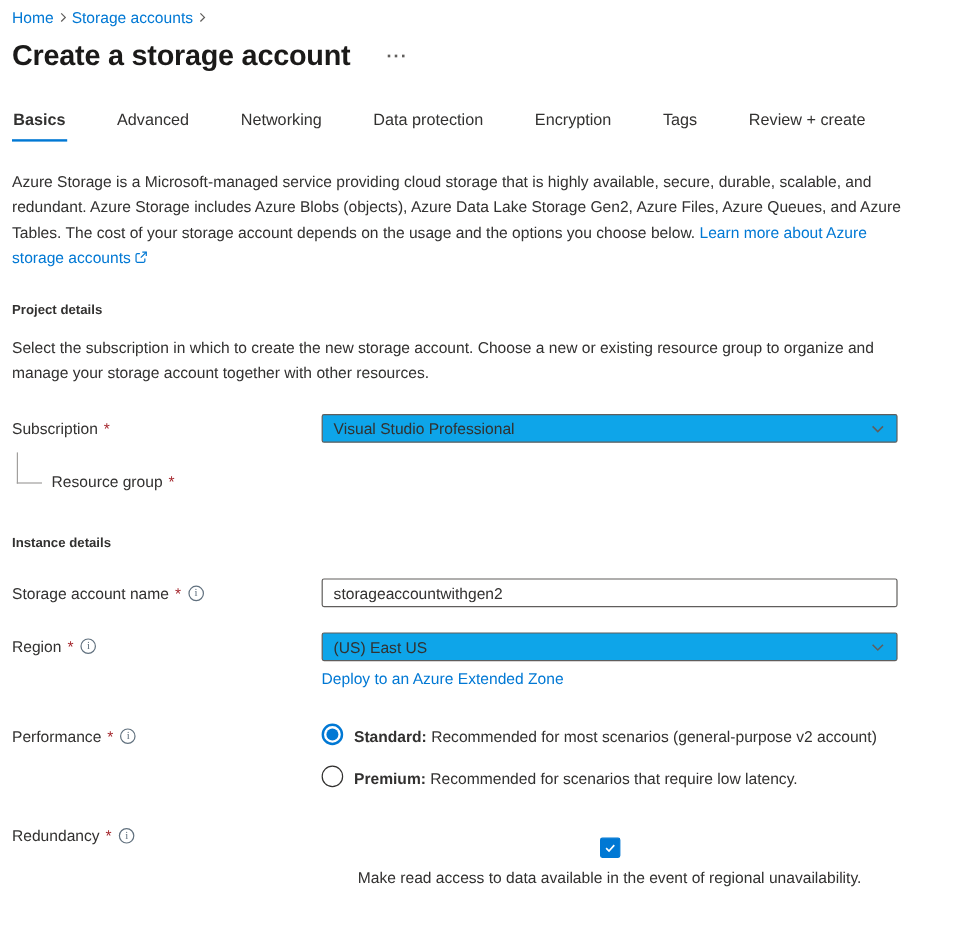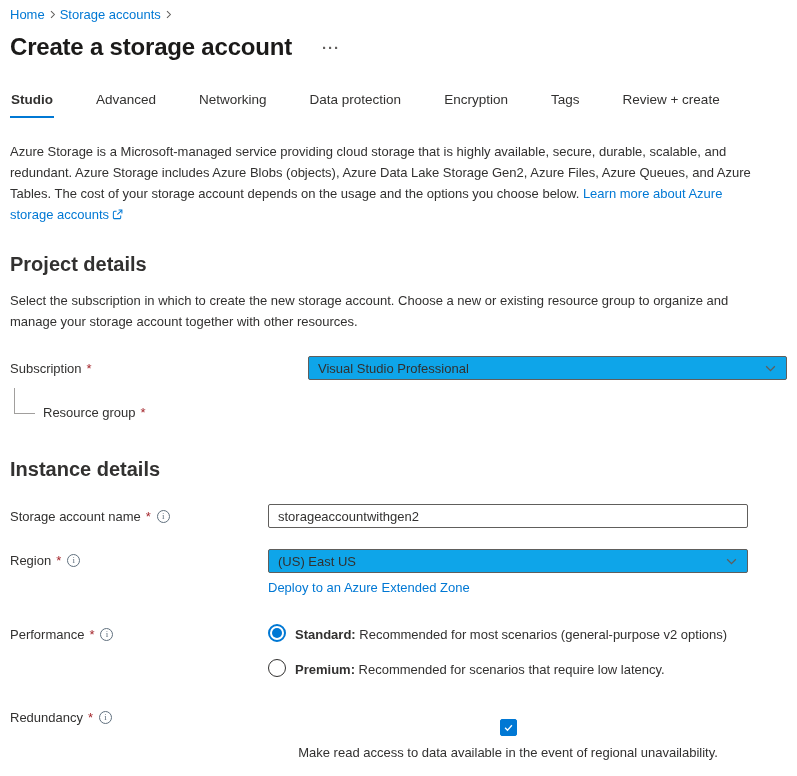--- a/index.html
+++ b/index.html
@@ -34,21 +34,21 @@
     padding: 0 1px 9px 1px; cursor: pointer; border-bottom: 2px solid transparent;
   }
   .tab.active { font-weight: 700; border-bottom: 2px solid #0078d4; }
   .tab:last-child { margin-right: 0; }
 
   
   .intro { margin-top: 23px; font-size: 13px; line-height: 21px; max-width: 746px; }
   .link { color: #0078d4; text-decoration: none; cursor: pointer; }
   .ext-icon { display: inline-block; vertical-align: -1px; margin-left: 3px; }
 
-  .section-heading { margin-top: 27px; font-size: 20px; font-weight: 700; color: #323130; }
+  .section-heading { margin-top: 27px; font-size: 11px; font-weight: 700; color: #323130; }
   .section-desc { margin-top: 14px; font-size: 13px; line-height: 21px; max-width: 746px; }
 
   
   .form-row { display: flex; align-items: center; position: relative; }
   .form-row.top-align { align-items: flex-start; }
   .form-label {
     width: 258px; flex-shrink: 0; font-size: 13px; color: #323130;
     display: flex; align-items: center; gap: 5px;
   }
   .top-align .form-label { padding-top: 4px; }
@@ -69,21 +69,21 @@
   }
   .dropdown .dd-value { color: #323130; }
   .text-input {
     width: 100%; height: 24px; border: 1px solid #605e5c; border-radius: 2px;
     padding: 0 9px; font-size: 13px; color: #323130;
     font-family: "Liberation Sans", "DejaVu Sans", sans-serif; outline: none;
   }
   .under-link { display: inline-block; margin-top: 7px; font-size: 13px; }
 
   
-  .row-subscription { margin-top: 24px; gap: 40px; }
+  .row-subscription { margin-top: 24px; }
   .row-resource-group { margin-top: 21px; }
   .row-resource-group .form-label { padding-left: 33px; }
   .connector {
     position: absolute; left: 4px; top: -13px; width: 21px; height: 26px;
     border-left: 1px solid #a19f9d; border-bottom: 1px solid #a19f9d;
   }
   .row-storage-name { margin-top: 23px; }
   .row-region { margin-top: 21px; }
   .row-performance { margin-top: 27px; }
   .row-redundancy { margin-top: 27px; }
@@ -134,21 +134,21 @@
         </svg>
     </span>
   </nav>
 
   <div class="title-row">
     <h1 class="page-title">Create a storage account</h1>
     <span class="ellipsis-btn"></span>
   </div>
 
   <div class="tabs">
-    <div class="tab active">Studio</div>
+    <div class="tab active">Basics</div>
     <div class="tab">Advanced</div>
     <div class="tab">Networking</div>
     <div class="tab">Data protection</div>
     <div class="tab">Encryption</div>
     <div class="tab">Tags</div>
     <div class="tab">Review + create</div>
   </div>
 
   <p class="intro"><span>Azure Storage is a Microsoft-managed service providing cloud storage that is highly available, secure, durable, scalable, and redundant. Azure Storage includes Azure Blobs (objects), Azure Data Lake Storage Gen2, Azure Files, Azure Queues, and Azure Tables. The cost of your storage account depends on the usage and the options you choose below. </span><a class="link"><span>Learn more about Azure storage accounts</span><span class="ext-icon"><svg class="icon" width="11" height="11" viewBox="0 0 12 12" style="display:inline">
             <path d="M5 2.5H2.8A1.3 1.3 0 0 0 1.5 3.8v5.4a1.3 1.3 0 0 0 1.3 1.3h5.4a1.3 1.3 0 0 0 1.3-1.3V7" fill="none" stroke="#0078d4" stroke-width="1.1"></path>
@@ -218,21 +218,21 @@
 
   <div class="form-row top-align row-performance">
     <div class="form-label">
       <span>Performance</span>
         <span class="req">*</span>
         <span class="info-icon"></span>
     </div>
     <div class="control-col radio-group">
       <div class="radio-option">
         <span class="radio selected"></span>
-        <span class="radio-text"><span class="radio-prefix">Standard:</span><span> Recommended for most scenarios (general-purpose v2 options)</span></span>
+        <span class="radio-text"><span class="radio-prefix">Standard:</span><span> Recommended for most scenarios (general-purpose v2 account)</span></span>
       </div>
       <div class="radio-option">
         <span class="radio"></span>
         <span class="radio-text"><span class="radio-prefix">Premium:</span><span> Recommended for scenarios that require low latency.</span></span>
       </div>
     </div>
   </div>
 
   <div class="form-row top-align row-redundancy">
     <div class="form-label">

